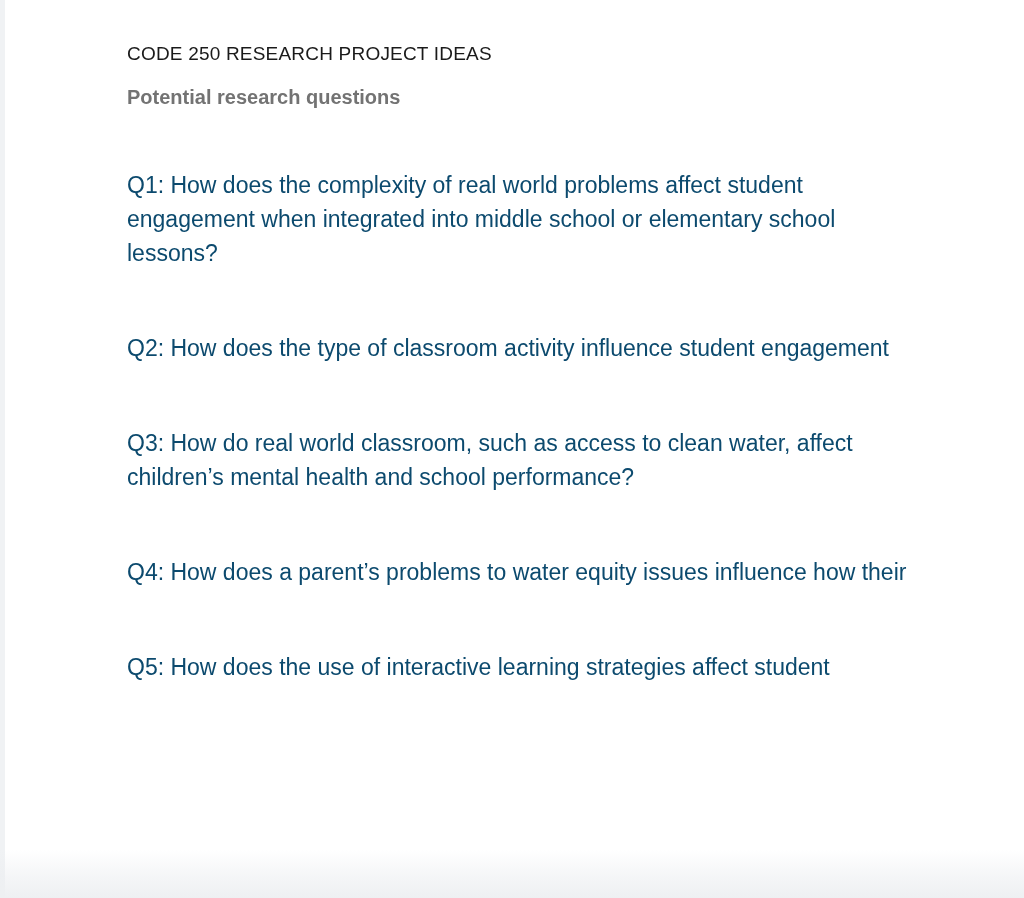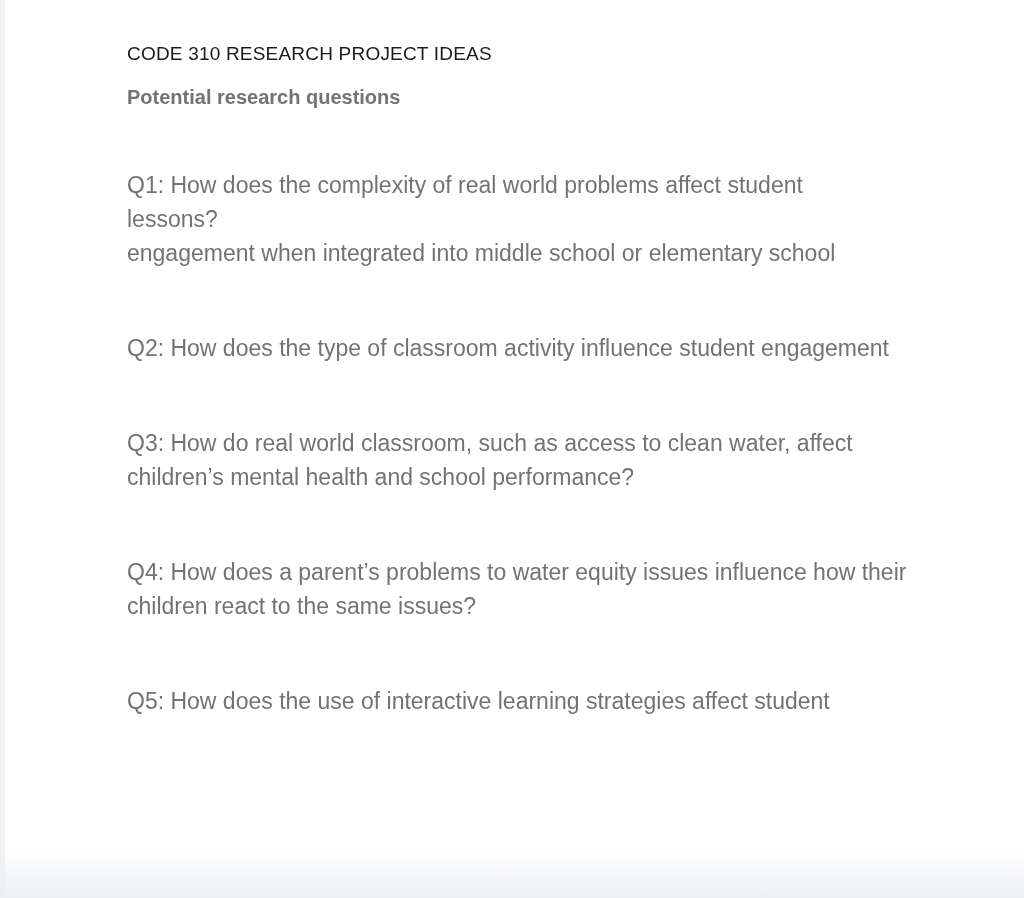--- a/index.html
+++ b/index.html
@@ -51,57 +51,56 @@
     color: #737373;
   }
   .questions {
     margin-top: 60px;
   }
   .question {
     margin: 0 0 61px 0;
     font-size: 23px;
     font-weight: 400;
     line-height: 34px;
-    color: #737373;
+    color: #0c4a6e;
   }
   .question .line {
     white-space: nowrap;
   }
 </style>
 </head>
 <body>
 
 <div class="page-edge-left"></div>
 
 <div class="doc">
 
-  <div class="doc-title">CODE 310 RESEARCH PROJECT IDEAS</div>
+  <div class="doc-title">CODE 250 RESEARCH PROJECT IDEAS</div>
 
   <div class="doc-subtitle">Potential research questions</div>
 
   <div class="questions">
 
     <div class="question">
       <div class="line">Q1: How does the complexity of real world problems affect student</div>
+      <div class="line">engagement when integrated into middle school or elementary school</div>
       <div class="line">lessons?</div>
-      <div class="line">engagement when integrated into middle school or elementary school</div>
     </div>
 
     <div class="question">
       <div class="line">Q2: How does the type of classroom activity influence student engagement</div>
     </div>
 
     <div class="question">
       <div class="line">Q3: How do real world classroom, such as access to clean water, affect</div>
       <div class="line">children’s mental health and school performance?</div>
     </div>
 
     <div class="question">
       <div class="line">Q4: How does a parent’s problems to water equity issues influence how their</div>
-      <div class="line">children react to the same issues?</div>
     </div>
 
     <div class="question">
       <div class="line">Q5: How does the use of interactive learning strategies affect student</div>
     </div>
 
   </div>
 </div>
 
 <div class="page-bottom-fade"></div>

